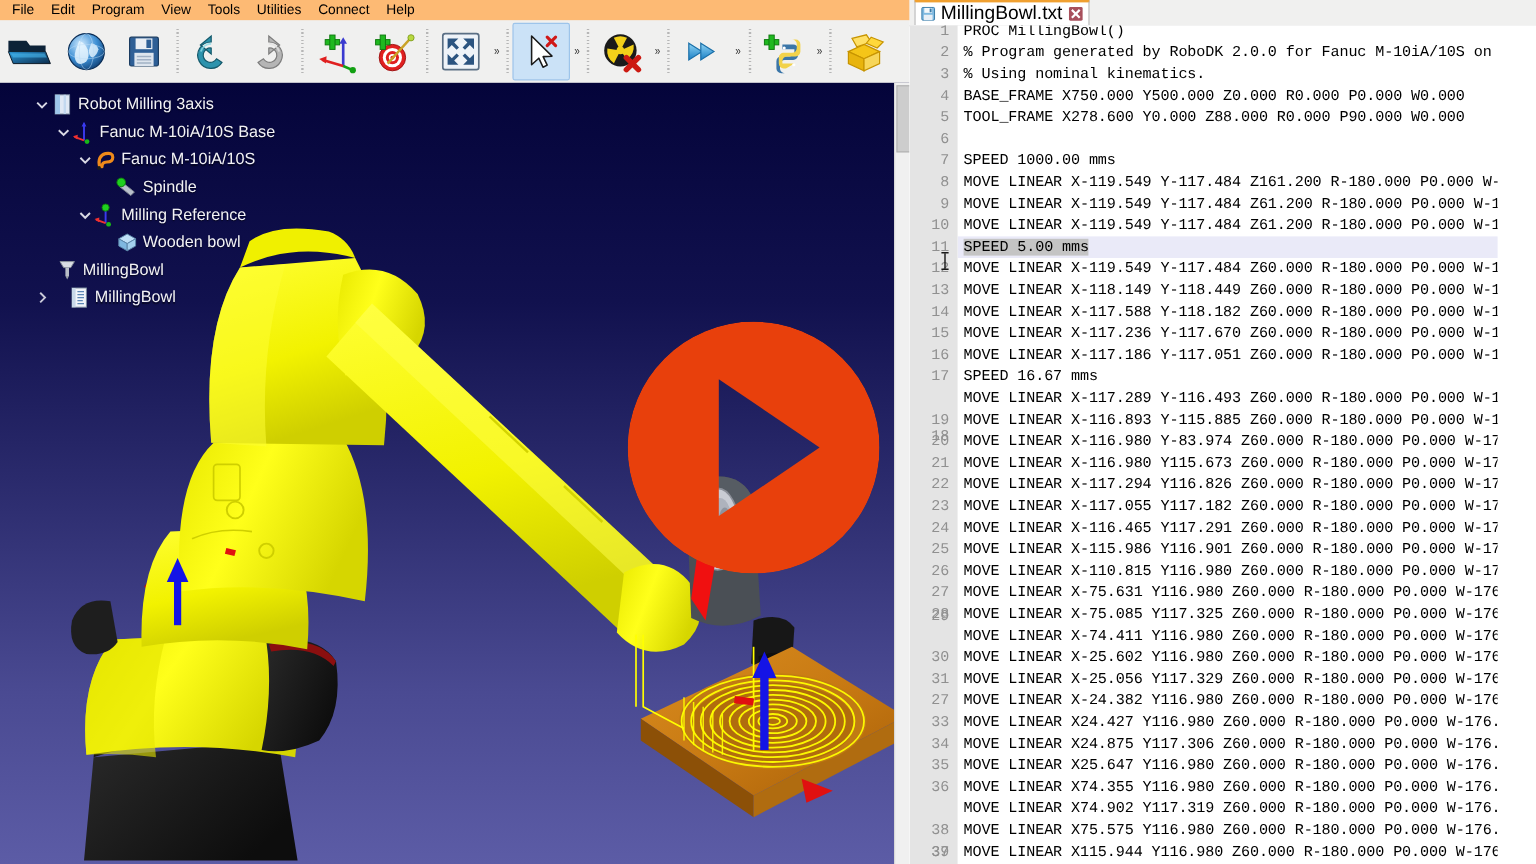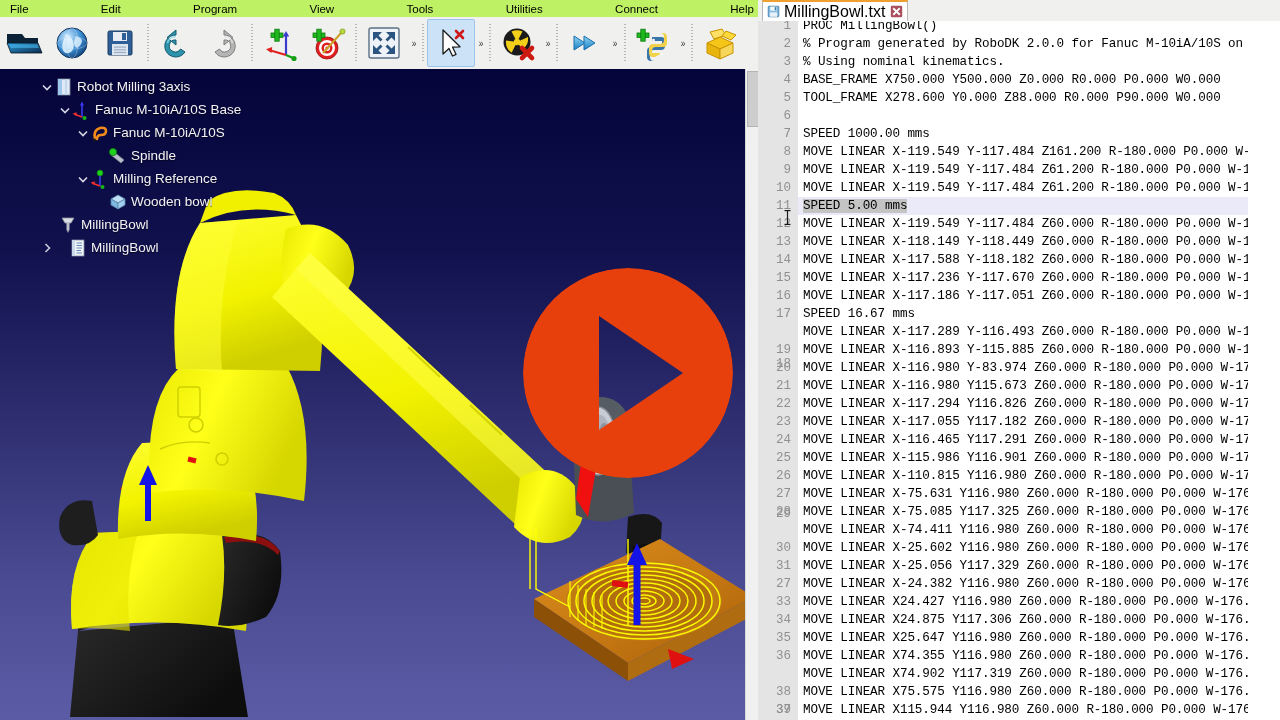--- a/index.html
+++ b/index.html
@@ -8,22 +8,22 @@
     font-family:"Liberation Sans", sans-serif;
     background:#f0f0f0;
     -webkit-font-smoothing:antialiased;
   }
   #app{position:relative;width:1280px;height:720px;}
 
   
   #left-pane{position:absolute;left:0;top:0;width:758px;height:720px;background:#f0f0ef;}
 
   
-  #menubar{position:absolute;left:0;top:0;width:758px;height:17px;background:#bef264;
-           display:flex;align-items:center;padding-left:3px;justify-content:space-between;}
+  #menubar{position:absolute;left:0;top:0;width:758px;height:17px;background:#fdba74;
+           display:flex;align-items:center;padding-left:3px;}
   .menu-item{font-size:11.5px;color:#000;padding:1px 7px;line-height:14px;cursor:default;white-space:nowrap;}
 
   
   #toolbar{position:absolute;left:0;top:17px;width:758px;height:52px;background:#f0f0ef;
            display:flex;align-items:center;}
   .tb-group{display:flex;align-items:center;height:52px;}
   .tb-btn{width:46px;height:46px;display:flex;align-items:center;justify-content:center;
           border:1px solid transparent;border-radius:2px;cursor:default;position:relative;}
   .tb-btn.active{background:#cbe2f7;border:1px solid #9dc4ea;}
   .tb-sep{width:2px;height:38px;margin:0 3px;
@@ -31,21 +31,21 @@
   .tb-more{font-size:11px;color:#333;padding:0 3px;line-height:1;cursor:default;
            transform:scaleX(0.75);letter-spacing:-1px;}
   .tb-ico{width:40px;height:40px;display:block;}
 
   
   #view3d{position:absolute;left:0;top:69px;width:758px;height:651px;overflow:hidden;
           background:linear-gradient(to bottom,#04043a 0%,#11114e 28%,#2f2f72 55%,#4a4a92 78%,#5c5ca6 100%);}
   #view3d svg{position:absolute;left:0;top:0;}
 
   
-  #tree{position:absolute;left:16px;top:69px;width:300px;padding-top:6px;z-index:6;padding-left:20px;}
+  #tree{position:absolute;left:4px;top:69px;width:300px;padding-top:6px;z-index:6;padding-left:20px;}
   .tree-row{display:flex;align-items:center;height:23px;padding-left:4px;cursor:default;white-space:nowrap;}
   .tree-row .twisty{width:14px;height:14px;flex:0 0 14px;display:flex;align-items:center;justify-content:center;}
   .tree-row .tlabel{font-size:13.5px;color:#f2f2f6;margin-left:3px;
                     text-shadow:0 1px 1px rgba(0,0,0,.6);}
   .tree-ico{width:20px;height:20px;flex:0 0 20px;display:block;}
 
   
   #play-overlay{position:absolute;left:523px;top:268px;width:210px;height:210px;z-index:8;cursor:pointer;}
 
   

